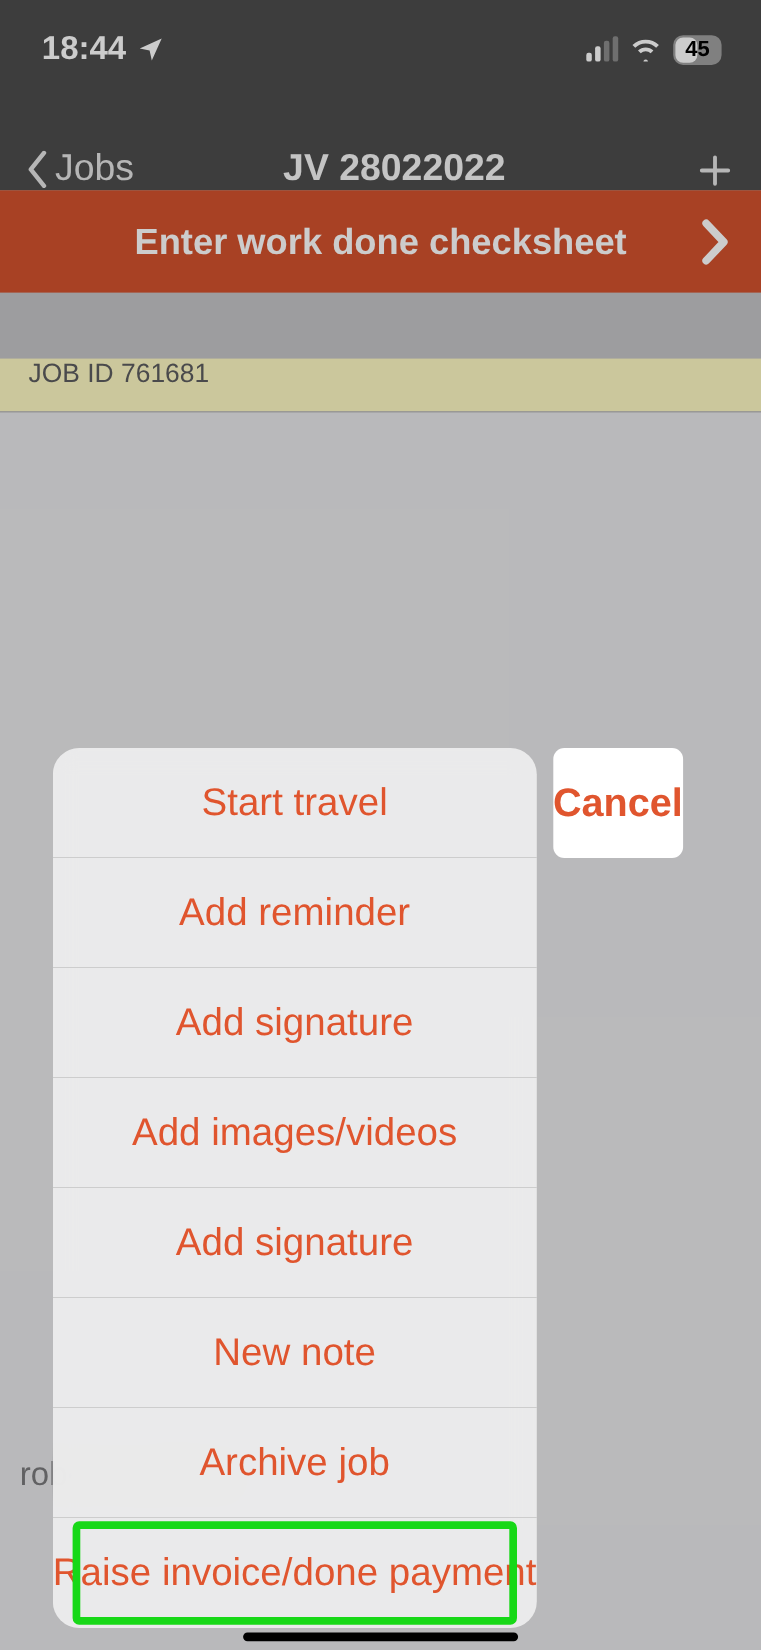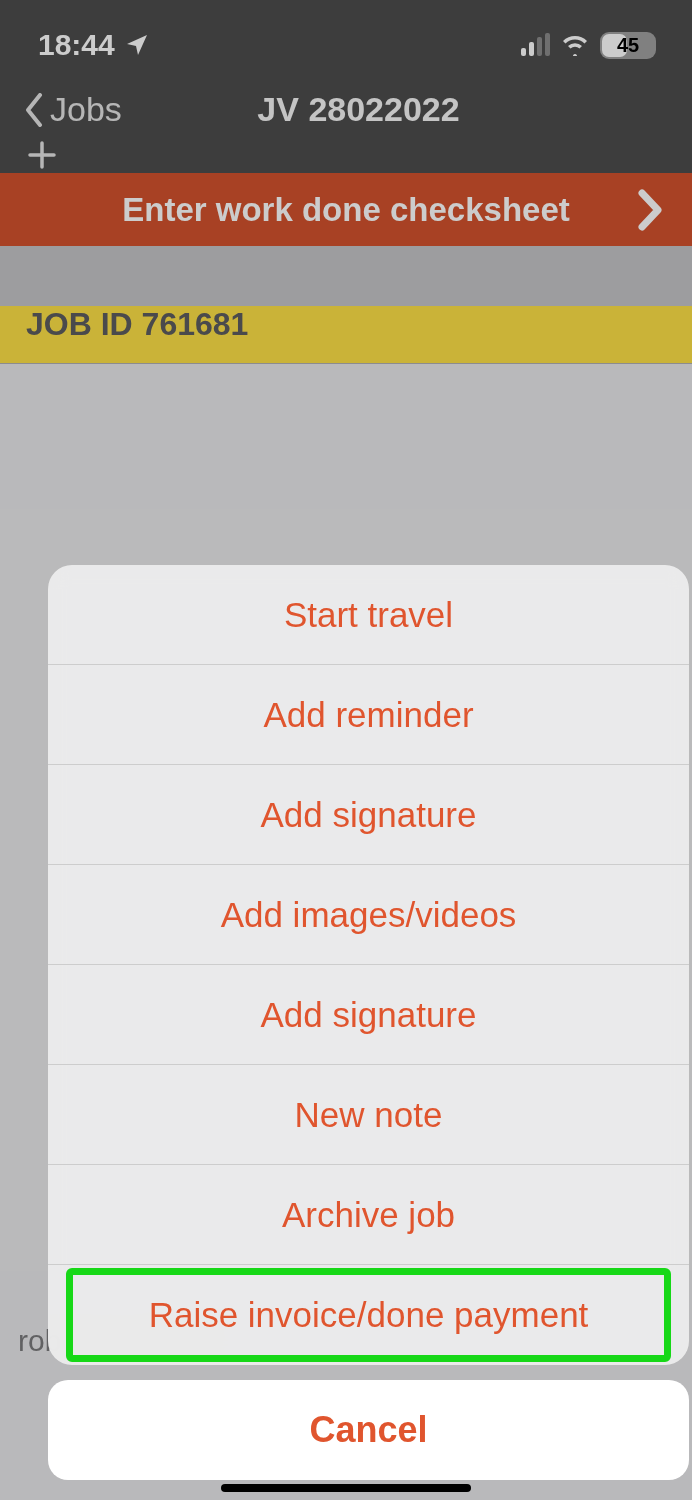--- a/index.html
+++ b/index.html
@@ -39,89 +39,88 @@
     .location-icon svg { display:block; }
     .signal-bars { display:flex; align-items:flex-end; gap:3px; height:22px;}
     .signal-bars span { width:5px; background:#fff; border-radius:2px;}
     .signal-bars span.dim { background: rgba(255,255,255,0.35);}
     .b1{height:8px;} .b2{height:14px;} .b3{height:19px;} .b4{height:23px;}
     .wifi-icon svg { display:block; }
     .battery {
       display:flex; align-items:center;
       background:#a0a0a0; border-radius:9px; padding:2px 3px;
       color:#000; font-size:22px; font-weight:700;
-      position:relative; width:56px; height:27px;
+      position:relative; width:44px; height:27px;
       justify-content:center;
     }
     .battery-text { position:relative; z-index:2; font-size:20px; line-height:1;}
     .battery-fill { position:absolute; left:2px; top:2px; bottom:2px; width:45%;
       background:#fff; border-radius:7px; z-index:1;}
 
     
     .nav-bar {
       height: 83px;
       background: #4d4d4d;
       display: flex;
-      align-items: flex-start;
+      align-items: flex-end;
       justify-content: space-between;
       padding: 0 24px;
       color: #fff;
-      flex-direction: column;
     }
     .nav-back { display:flex; align-items:center; gap:6px; color: rgba(255,255,255,0.85); font-size:34px;}
     .nav-back svg{display:block;}
     .nav-title { font-size:34px; font-weight:700; color: rgba(255,255,255,0.95);
       position:absolute; left:0; right:0; text-align:center; pointer-events:none;padding-left:25px;}
     .nav-add svg{display:block;}
 
     
     .banner {
-      height: 73px;
+      height: 93px;
       background: #d3522d;
       color: #fff;
       display:flex; align-items:center; justify-content:center;
       font-size:33px; font-weight:700;
       position:relative;
     }
     .banner .chev { position:absolute; right:28px; top:50%; transform:translateY(-50%);}
     .banner .chev svg{display:block;}
 
     
     .section-gap { height: 60px; background:#c5c5c7; }
     .section-header {
-      background:#fde047; color:#5d5d5f; font-size:32px; font-weight:700;
+      background:#fef9c3; color:#5d5d5f; font-size:24px; font-weight:400;
       padding: 0 26px 20px 26px;
     }
     .row-top-border { height:1px; background:#b0b0b2;}
     .field-label {
       background:#e8e8ea; color:#7a7a7c; font-size:26px;
       padding: 16px 26px 0 18px; height:44px;
     }
 
     
     .action-sheet {
       position:absolute; left:15px; right:3px; bottom:20px;
-      z-index:10; display:flex; flex-direction:column; gap:15px;padding-left:33px;
+      z-index:10; display:flex; flex-direction:row; gap:15px;padding-left:33px;
     }
     .sheet-group {
       background: rgba(236,236,236,0.96);
       border-radius: 24px;
       overflow: hidden;
       backdrop-filter: blur(10px);
     }
     .sheet-item {
       height: 100px;
       display:flex; align-items:center; justify-content:center;
       color:#e0552e; font-size:35px; font-weight:400;
       border-bottom:1px solid rgba(150,150,150,0.35);
       position:relative;
     }
     .sheet-item:last-child { border-bottom:none; }
     .sheet-cancel {
-      background:#fff; border-radius:20px;
+      background:#fff; border-radius:10px;
       height:100px; display:flex; align-items:center; justify-content:center;
       color:#e0552e; font-size:36px; font-weight:600;
     }
     .highlight-box {
       position:absolute; inset:3px 18px;
       border:7px solid #17d817; border-radius:6px;
       pointer-events:none;
     }
 
     

